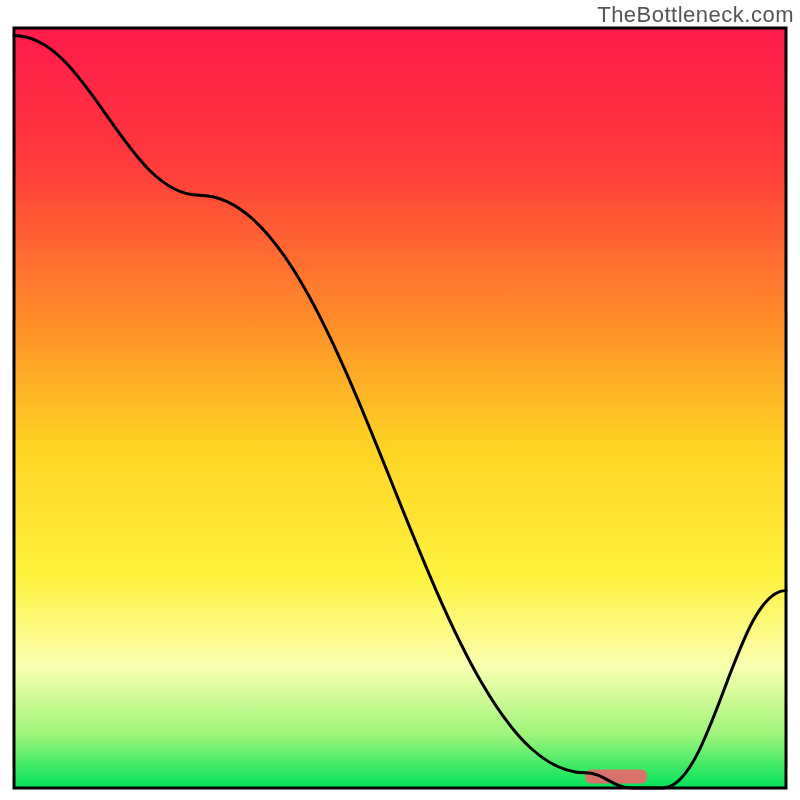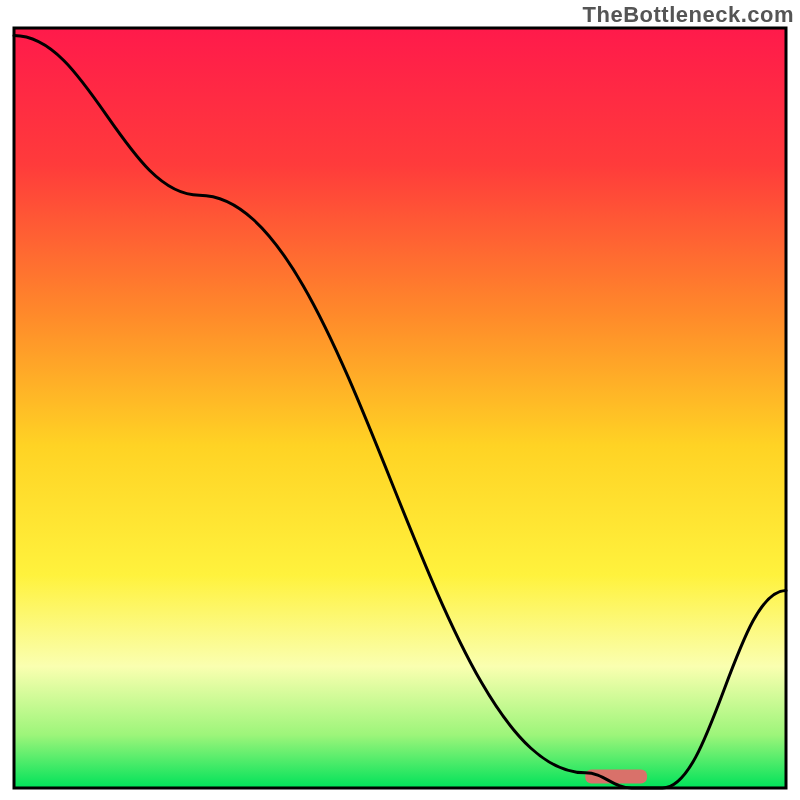--- a/index.html
+++ b/index.html
@@ -15,21 +15,21 @@
     position: relative;
     width: 800px;
     height: 800px;
   }
   .watermark {
     position: absolute;
     top: 2px;
     right: 6px;
     color: #555;
     font-size: 22px;
-    font-weight: bold;
+    font-weight: normal;
     letter-spacing: 0.5px;
     z-index: 20;
     user-select: none;
   }
   svg {
     position: absolute;
     top: 0;
     left: 0;
   }
 </style>

